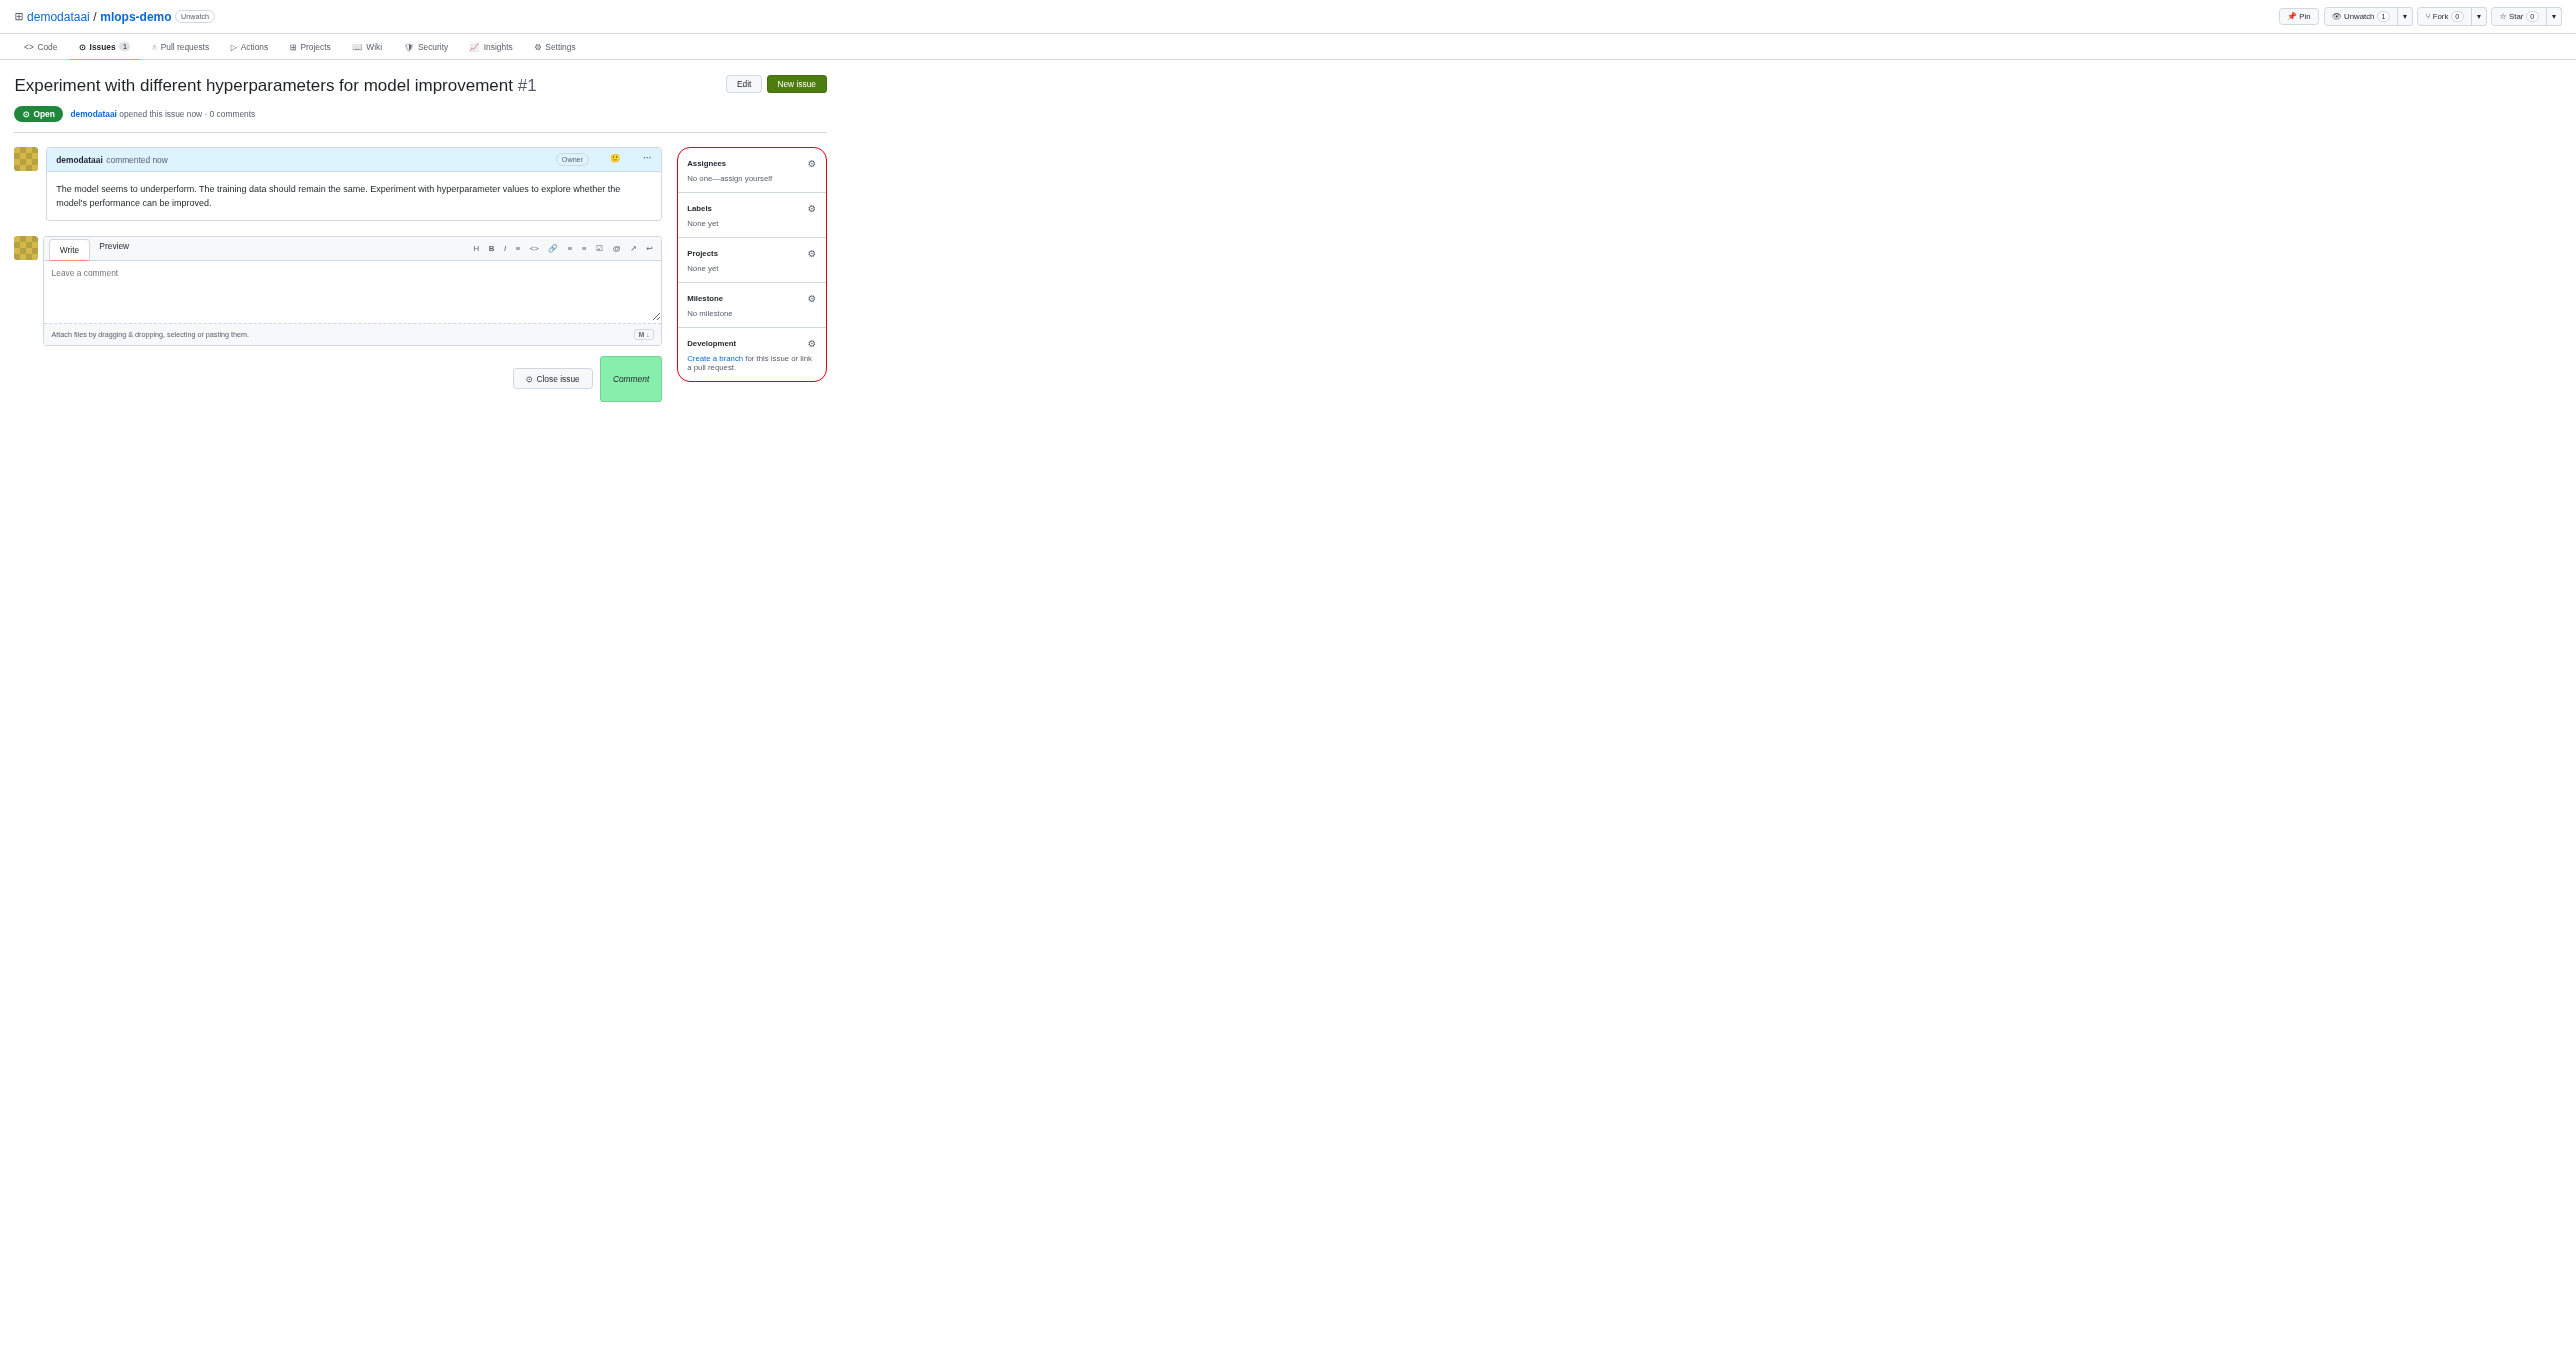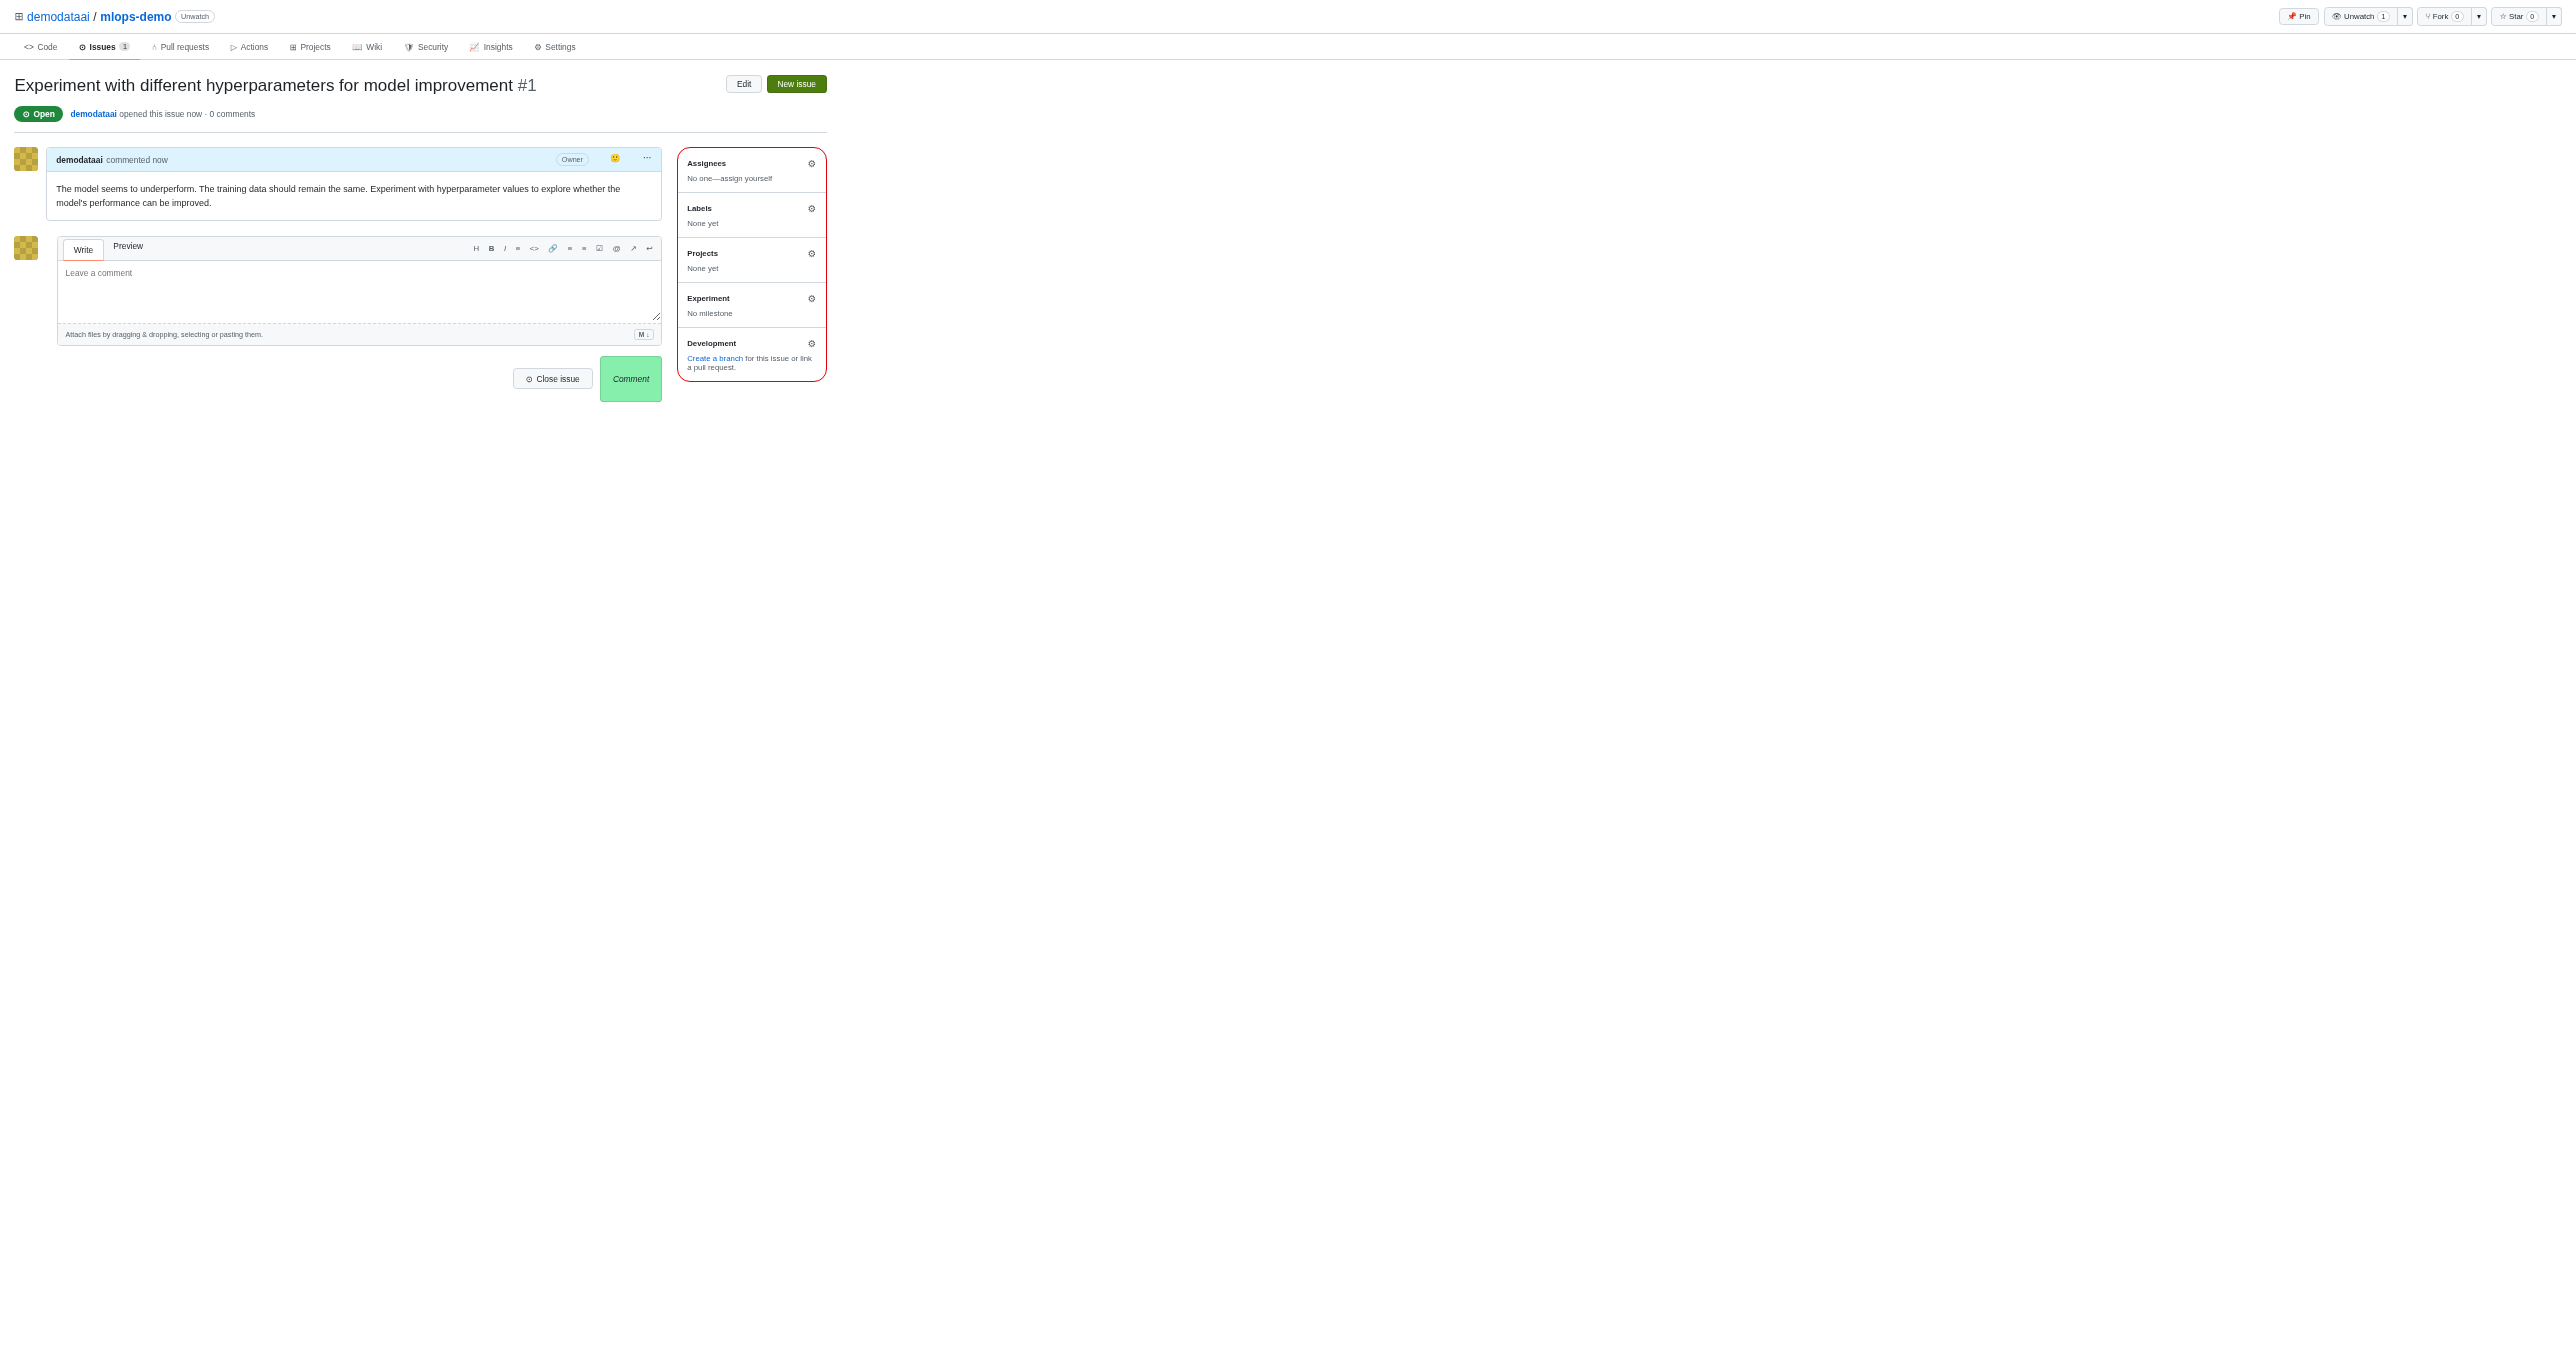--- a/index.html
+++ b/index.html
@@ -234,21 +234,21 @@
       border: 0.6px solid #d0d7de;
       border-radius: 12px;
       padding: 1.2px 4.8px;
       color: #57606a;
     }
     .comment-content { padding: 9.6px; font-size: 9px; line-height: 1.6; }
 
     
     .reply-block {
       display: flex;
-      gap: 19px;
+      gap: 5px;
       margin-bottom: 9.6px;
     }
     .reply-editor {
       flex: 1;
       border: 0.6px solid #d0d7de;
       border-radius: 3.6px;
       overflow: hidden;
     }
     .editor-tabs {
       display: flex;
@@ -599,21 +599,21 @@
       <div class="sidebar-section">
         <div class="sidebar-section-header">
           <span class="sidebar-section-title">Projects</span>
           <span class="sidebar-gear">⚙</span>
         </div>
         <div class="sidebar-section-value">None yet</div>
       </div>
 
       <div class="sidebar-section">
         <div class="sidebar-section-header">
-          <span class="sidebar-section-title">Experiment</span>
+          <span class="sidebar-section-title">Milestone</span>
           <span class="sidebar-gear">⚙</span>
         </div>
         <div class="sidebar-section-value">No milestone</div>
       </div>
 
       <div class="sidebar-section">
         <div class="sidebar-section-header">
           <span class="sidebar-section-title">Development</span>
           <span class="sidebar-gear">⚙</span>
         </div>

